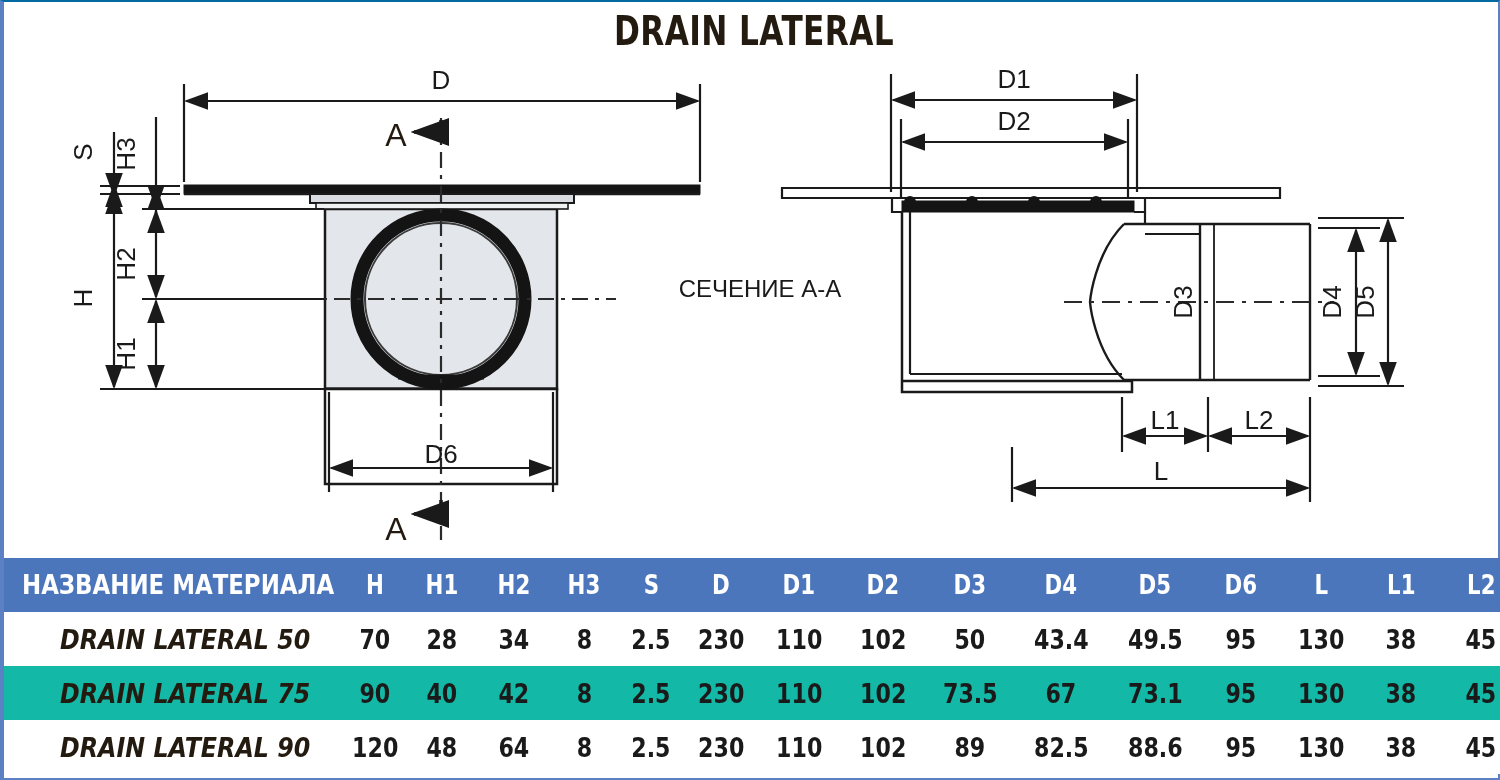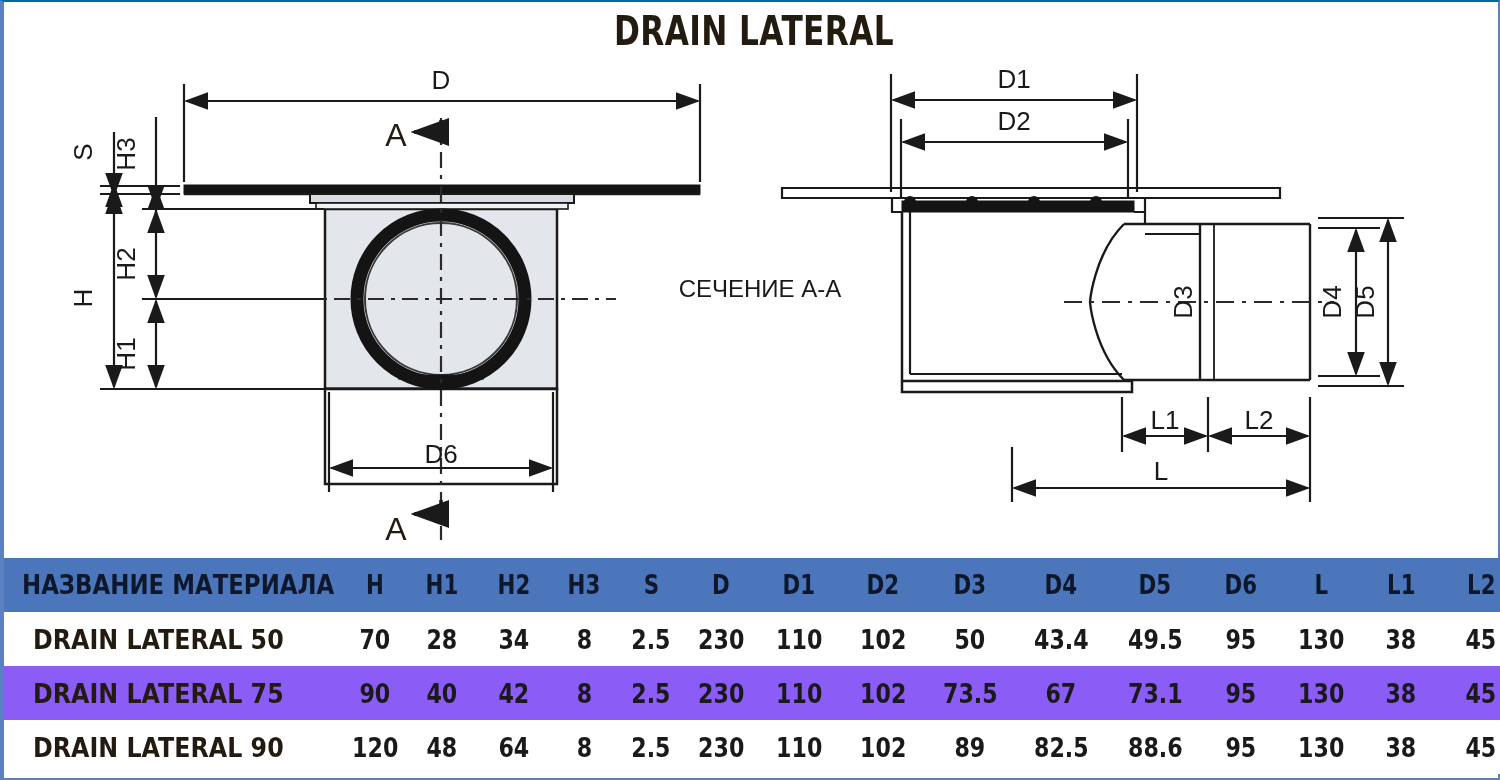--- a/index.html
+++ b/index.html
@@ -32,30 +32,30 @@
     border-collapse:collapse;table-layout:fixed;
   }
   #spec-table th,#spec-table td{
     padding:0;margin:0;height:54px;
     font-family:"DejaVu Sans", sans-serif;
     font-size:27px;font-weight:bold;
     text-align:center;vertical-align:middle;
     white-space:nowrap;
   }
   #spec-table thead th{
-    color:#0f172a;background:#4b76bc;font-size:26px;margin-top:32px;
+    color:#ffffff;background:#4b76bc;font-size:26px;margin-top:32px;
   }
   #spec-table thead th.namecol{
     text-align:left;padding-left:18px;font-size:26px;
   }
   #spec-table td.namecol{
-    text-align:center;padding-left:2px;color:#231a10;
+    text-align:right;padding-left:2px;color:#231a10;font-style:italic;
   }
   #spec-table tbody td{color:#1a1a1a;}
-  tr.alt td{background:#8b5cf6;}
+  tr.alt td{background:#14b8a6;}
   tr.plain td{background:#ffffff;}
   .cellsq{display:inline-block;transform:scaleX(0.82);transform-origin:center;}
   .namesq{display:inline-block;transform:scaleX(0.88);transform-origin:left center;}
   #bottomrule{position:absolute;left:0;top:776px;width:1500px;height:3px;background:#5b81c4;}
 </style>
 </head>
 <body>
 
 <div id="page">
 

